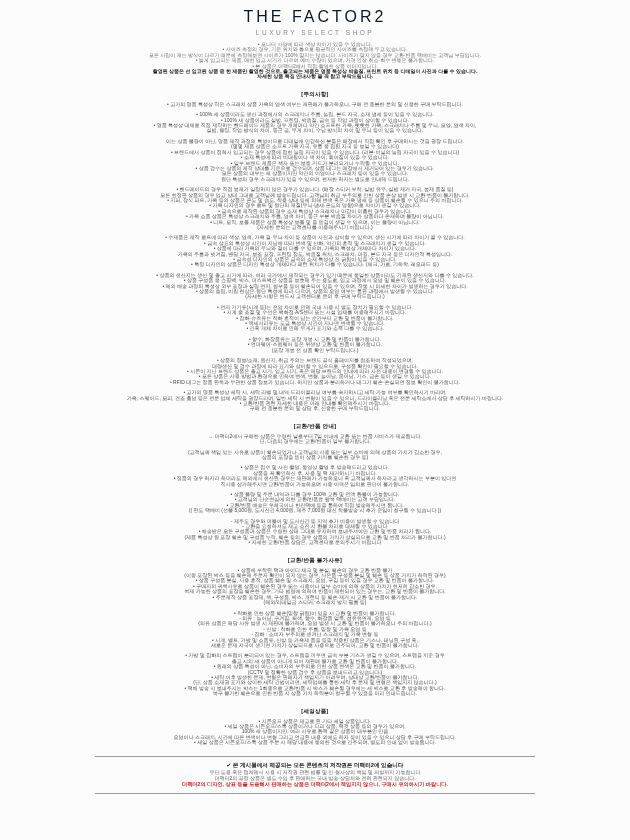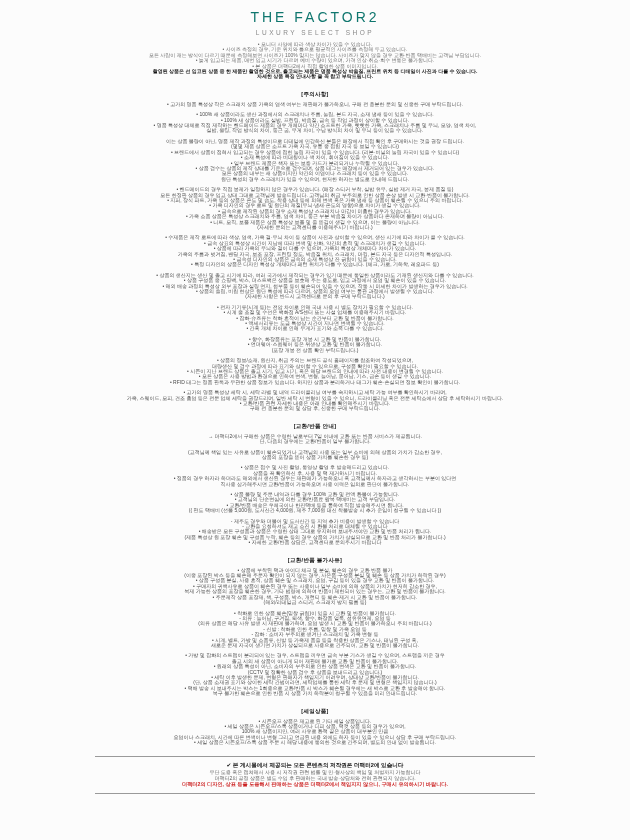--- a/index.html
+++ b/index.html
@@ -3,21 +3,21 @@
 <meta charset="utf-8">
 <style>
   html,body{margin:0;padding:0;}
   body{
     width:630px;height:840px;background:#fcfcfc;overflow:hidden;
     font-family:"Liberation Sans","DejaVu Sans",sans-serif;
     -webkit-font-smoothing:antialiased;
   }
   .page{width:630px;height:840px;box-sizing:border-box;padding-top:7px;text-align:center;}
   .logo-title{
-    font-size:14px;letter-spacing:3px;color:#0f766e;font-weight:400;
+    font-size:16px;letter-spacing:3px;color:#0f172a;font-weight:400;
     transform:scaleY(1.05);line-height:20px;
   }
   .logo-sub{font-size:6.5px;letter-spacing:2.5px;color:#8a8a8a;margin-top:2px;line-height:7px;}
   .intro{margin-top:6px;}
   .line{
     font-size:5px;line-height:5.4px;color:#4a4a4a;
     white-space:nowrap;overflow:hidden;
   }
   .line.light{color:#6a6a6a;}
   .line.bold{color:#151515;font-weight:bold;}

